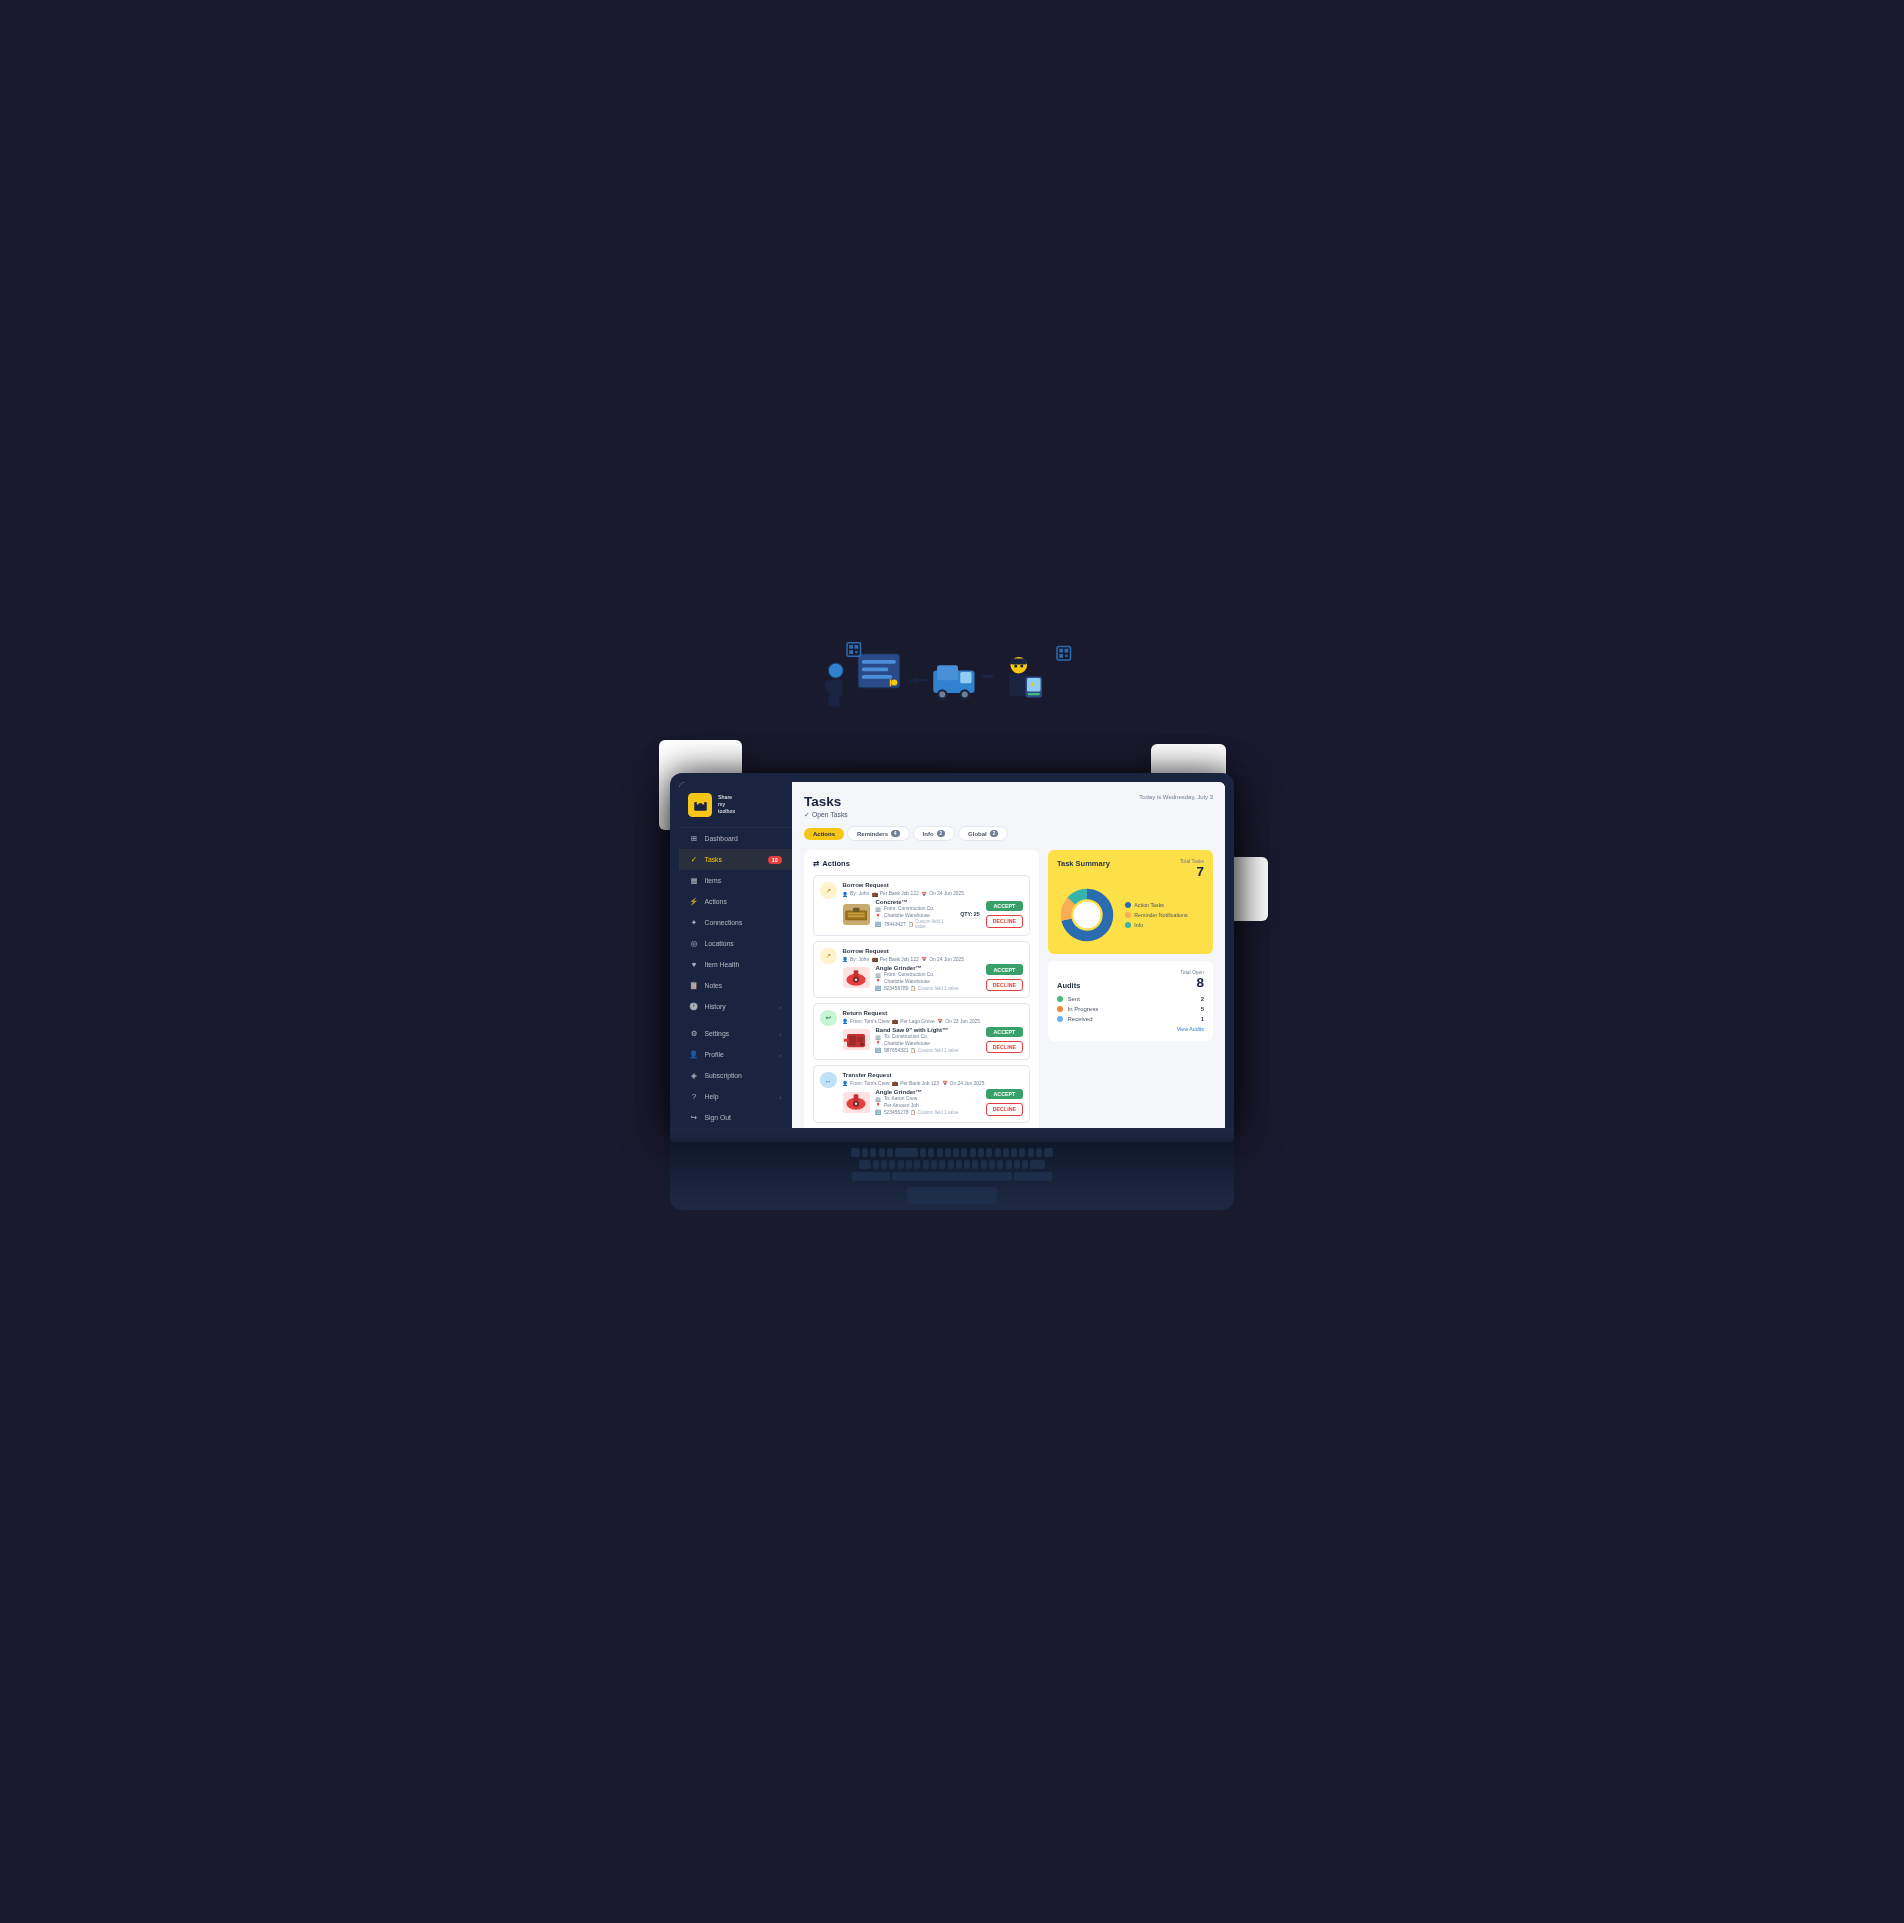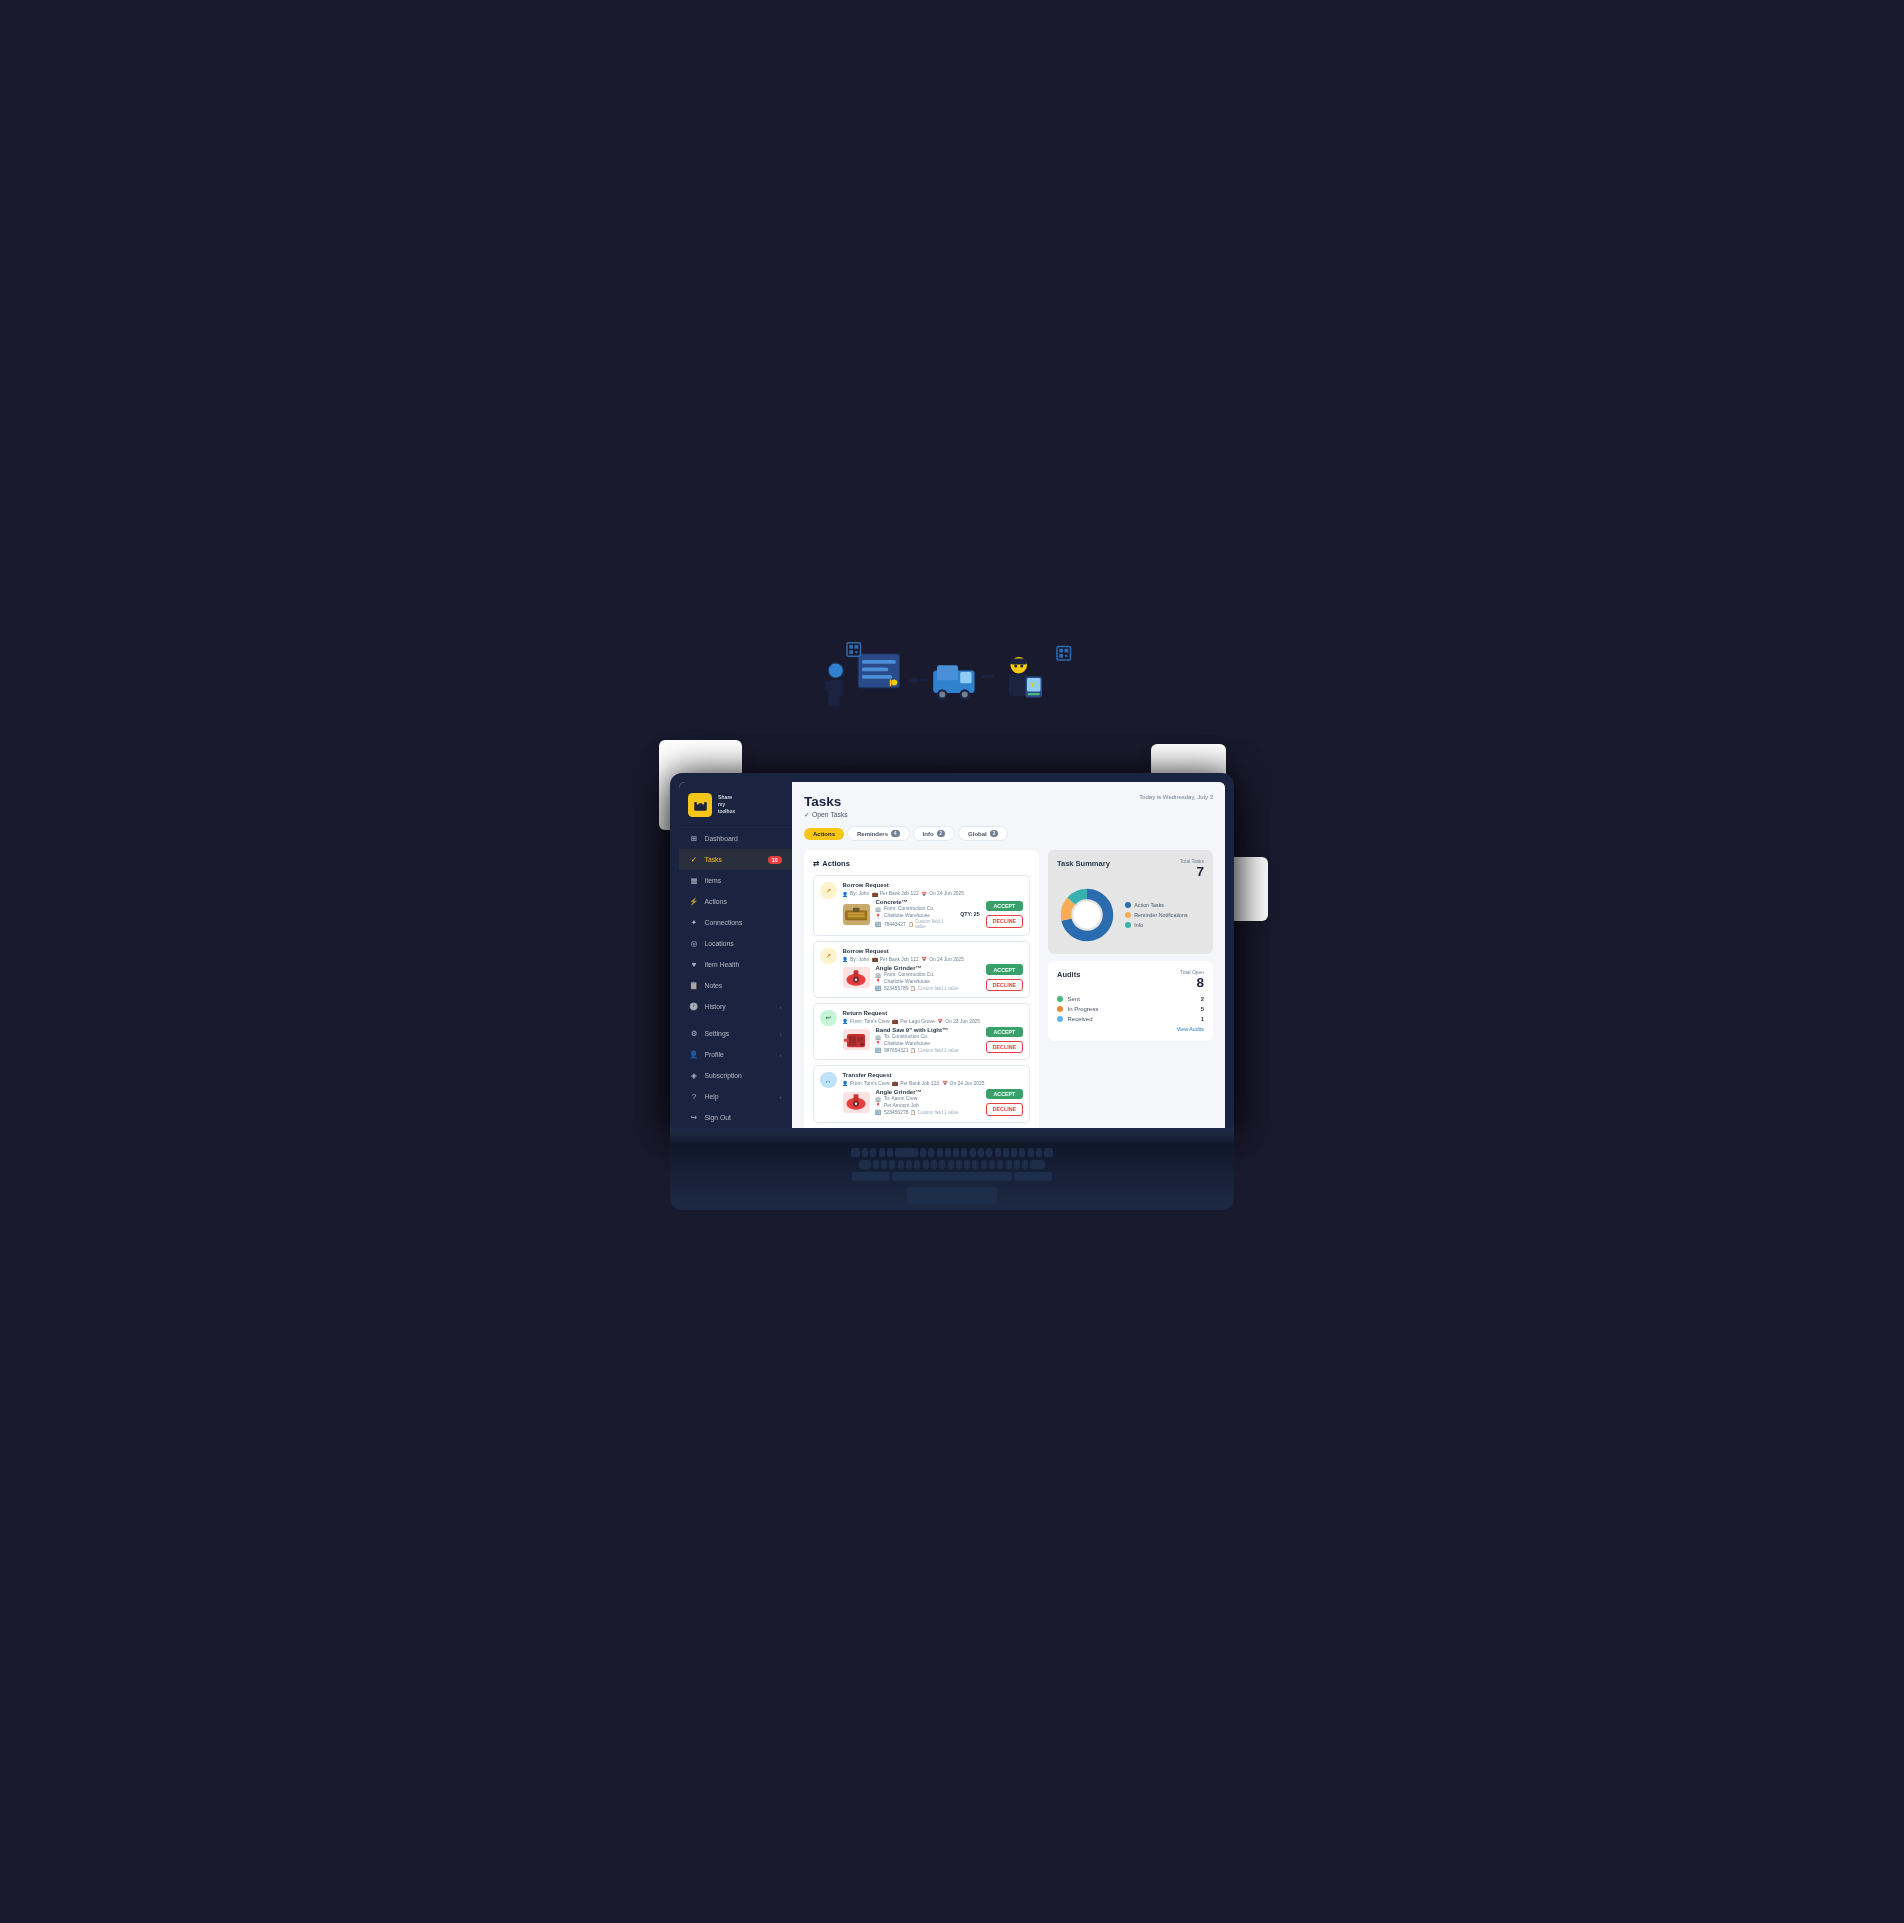--- a/index.html
+++ b/index.html
@@ -416,21 +416,21 @@
     }
 
     
     .right-panel {
       display: flex;
       flex-direction: column;
       gap: 7.5px;
     }
 
     .summary-card {
-      background: #e5e5e5;
+      background: #fde047;
       border-radius: 6px;
       padding: 9px;
     }
 
     .summary-header {
       display: flex;
       justify-content: space-between;
       align-items: flex-start;
       margin-bottom: 6px;
     }
@@ -491,21 +491,21 @@
 
     .audits-card {
       background: white;
       border-radius: 6px;
       padding: 9px;
     }
 
     .audits-header {
       display: flex;
       justify-content: space-between;
-      align-items: flex-start;
+      align-items: flex-end;
       margin-bottom: 6px;
     }
 
     .audit-row {
       display: flex;
       align-items: center;
       gap: 4.5px;
       margin-bottom: 3.8px;
     }
 

